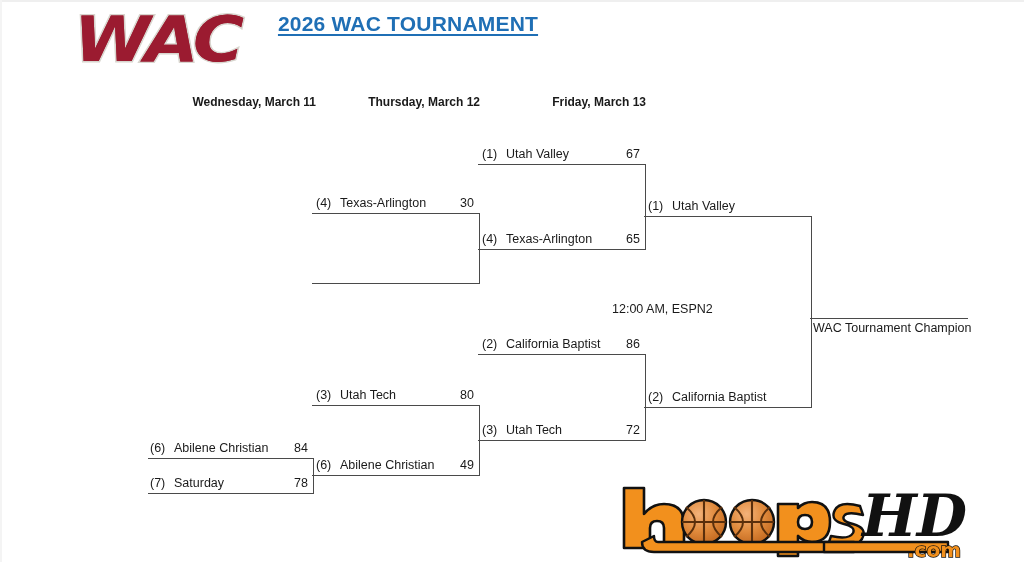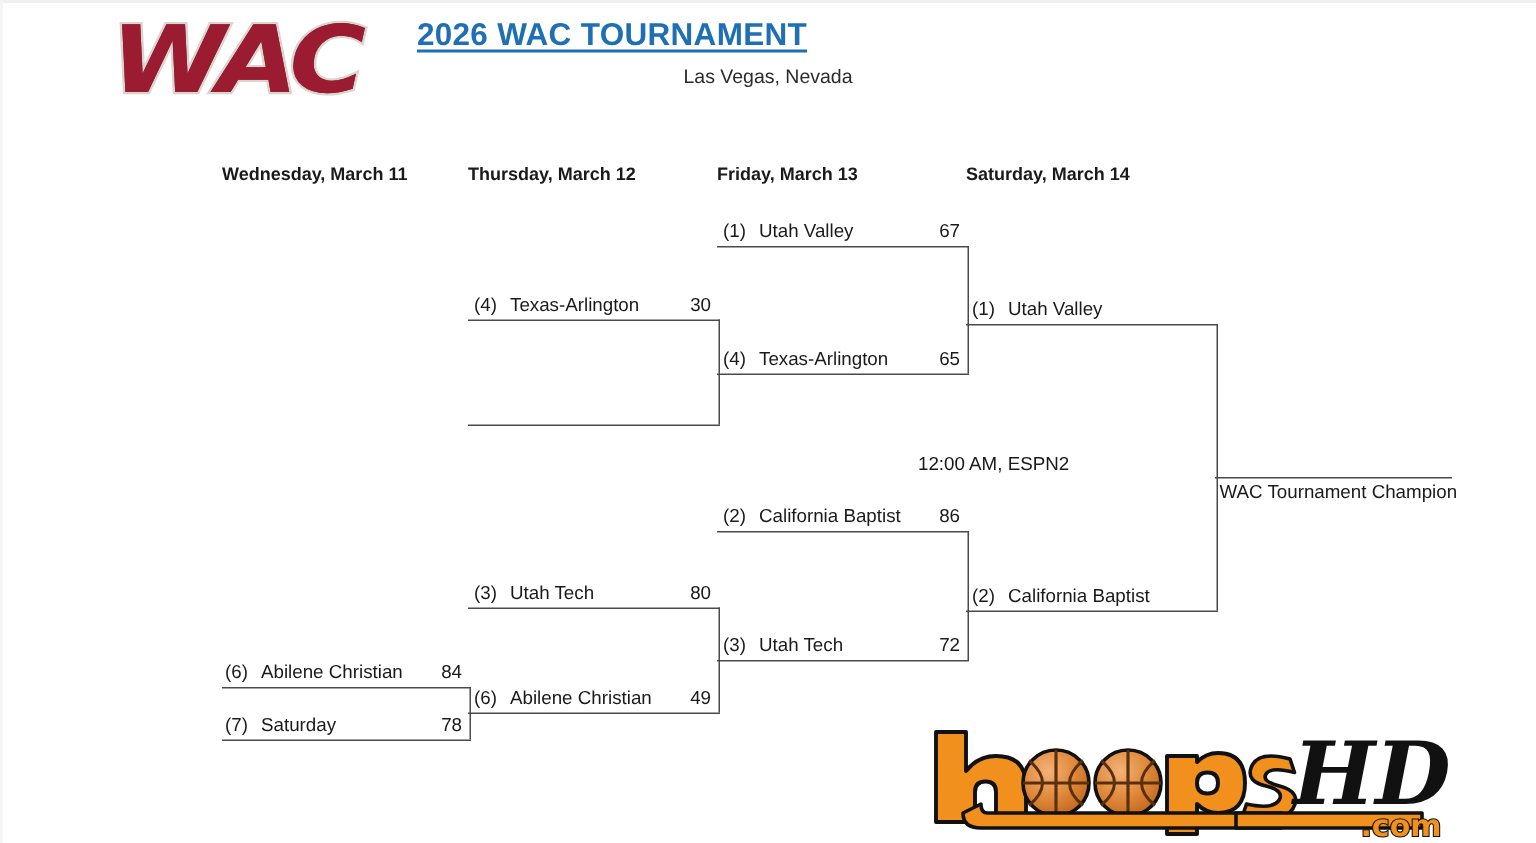--- a/index.html
+++ b/index.html
@@ -96,25 +96,25 @@
     top: 43px;
     width: 1024px;
     text-align: center;
     font-size: 13px;
     color: #2b2b2b;
   }
 
   
   .round-header {
     position: absolute;
-    top: 109px;
+    top: 95px;
     font-size: 12px;
     font-weight: bold;
     color: #1a1a1a;
-    text-align: left;
+    text-align: right;
     white-space: nowrap;
   }
 
   
   .hline {
     position: absolute;
     height: 0;
     border-top: 1.3px solid #4a4a4a;
   }
   .vline {
@@ -181,26 +181,24 @@
 
   <div class="page-edge-top"></div>
   <div class="page-edge-left"></div>
 
   <div id="wac-logo">
     <div class="wac-text">WAC</div>
     <div class="wac-text-fill">WAC</div>
   </div>
 
   <div id="tourney-title">2026 WAC TOURNAMENT</div>
-  <div id="tourney-location">Las Vegas, Nevada</div>
 
   <div class="round-header" style="left:148px; width:168px;">Wednesday, March 11</div>
   <div class="round-header" style="left:312px; width:168px;">Thursday, March 12</div>
   <div class="round-header" style="left:478px; width:168px;">Friday, March 13</div>
-  <div class="round-header" style="left:644px; width:168px;">Saturday, March 14</div>
 
   <div class="slot" style="left:150px; top:441px; width:162px;">
     <div class="slot-inner">
       <span class="seed">(6)</span><span class="team">Abilene Christian</span>
       <span class="score">84</span>
     </div>
   </div>
   <div class="hline" style="left:148px; top:458px; width:166px;"></div>
 
   <div class="slot" style="left:150px; top:476px; width:162px;">

